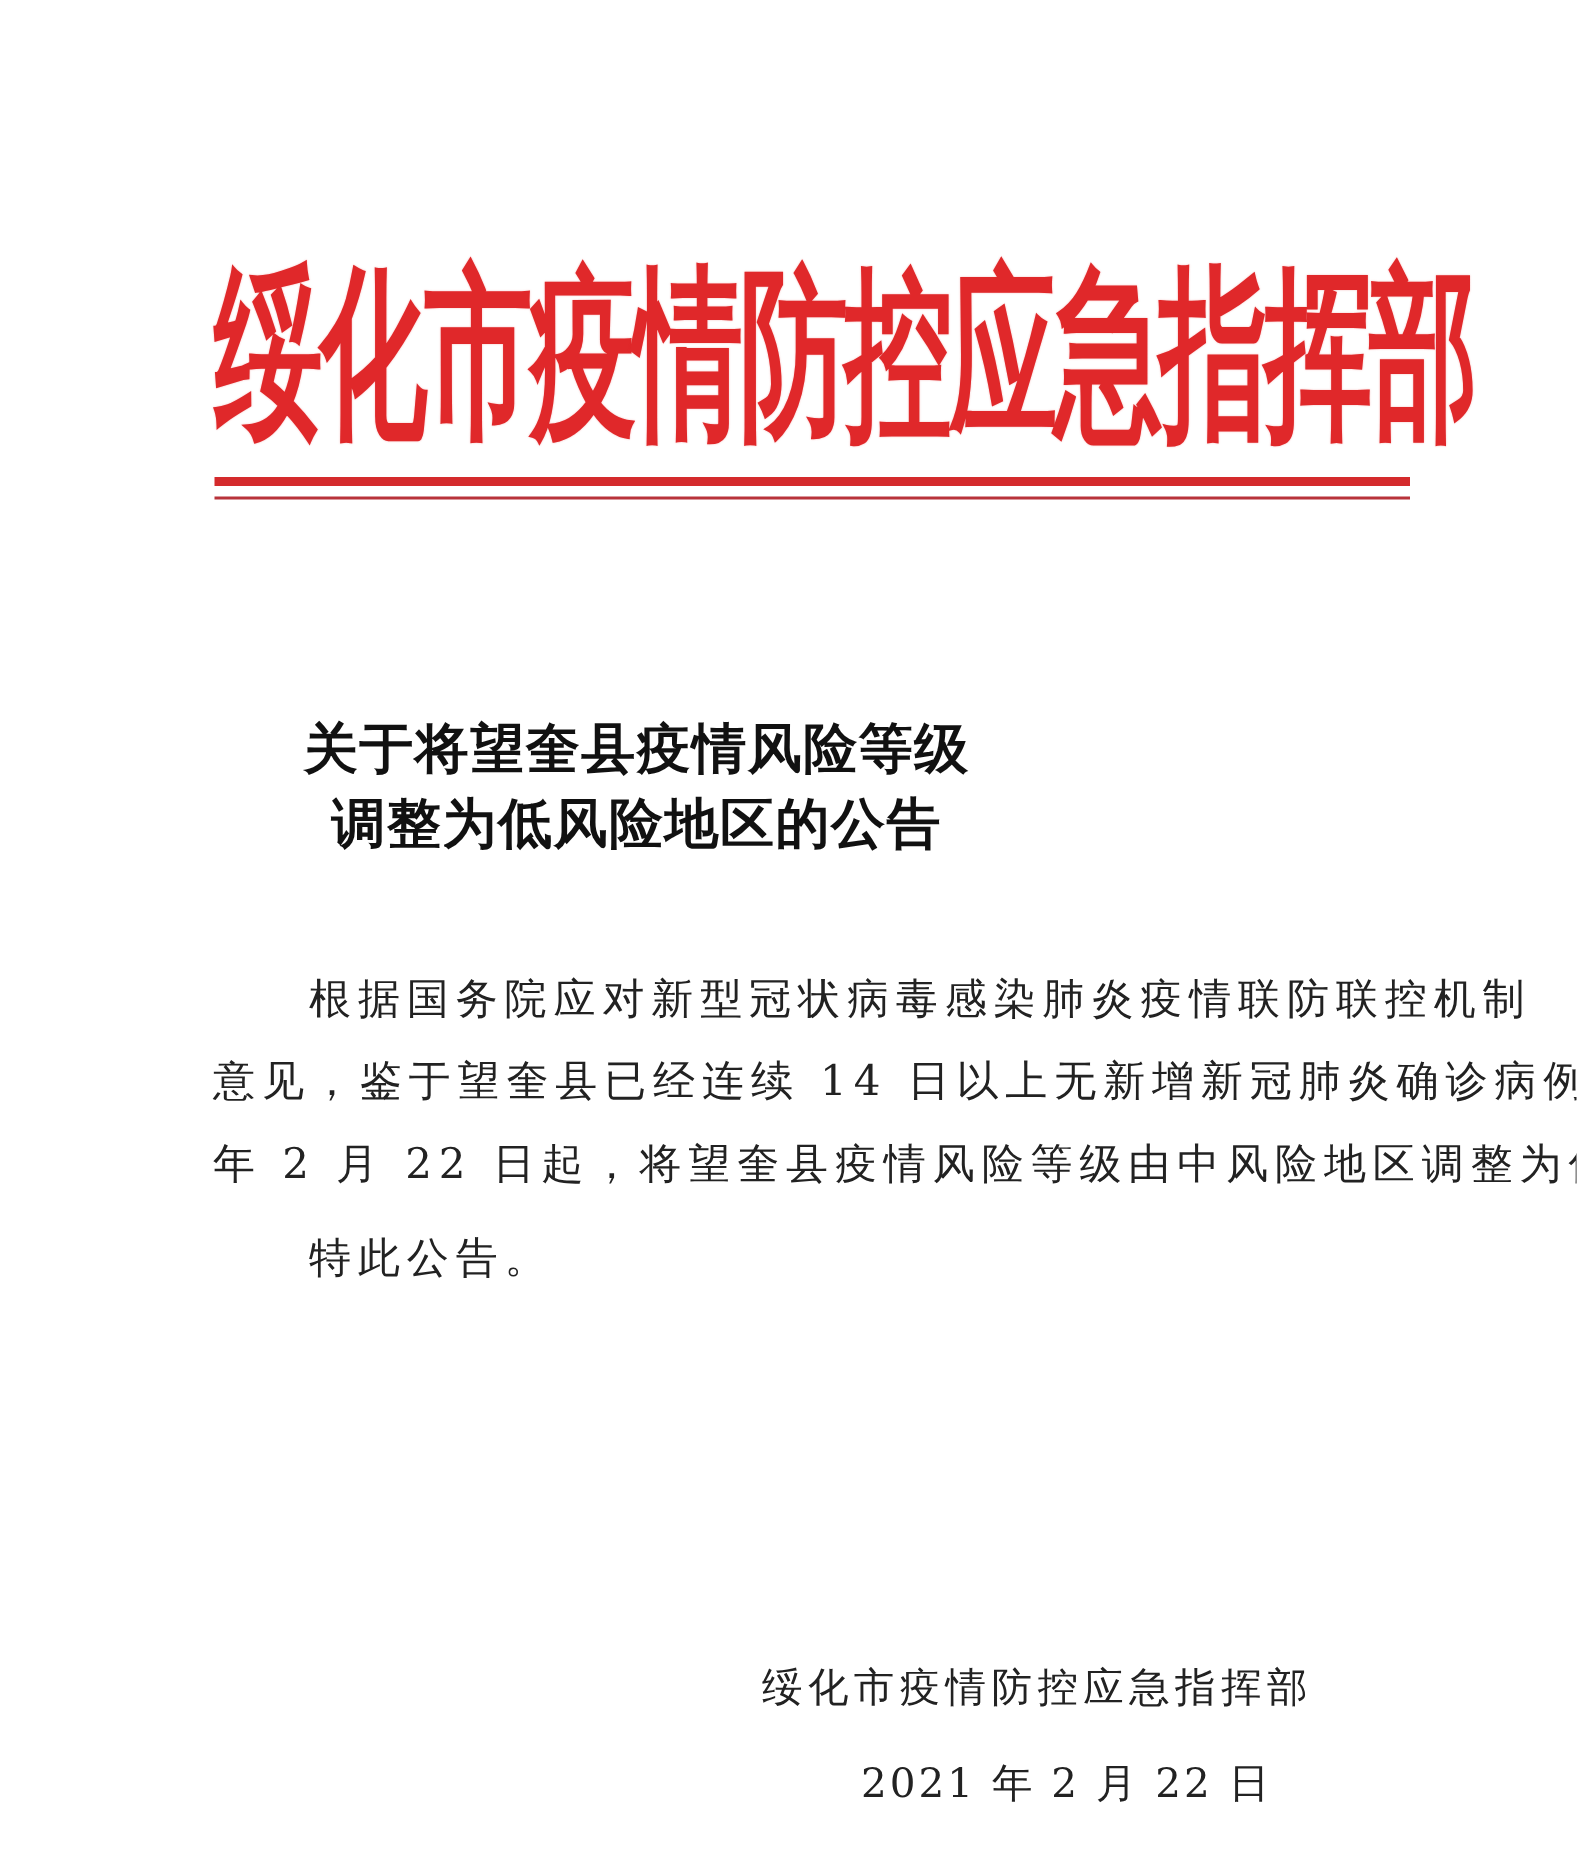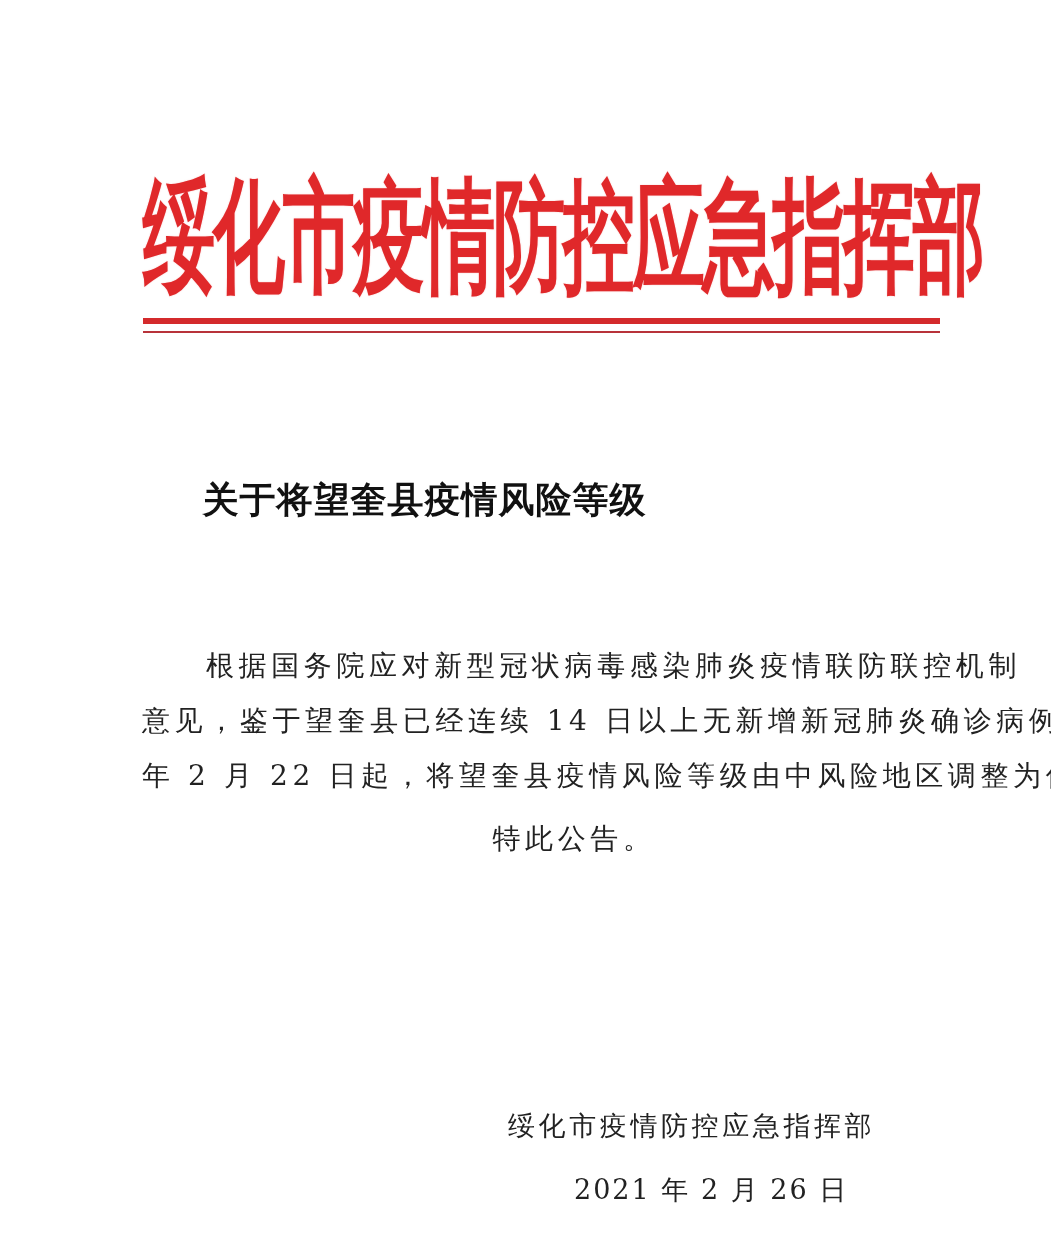--- a/index.html
+++ b/index.html
@@ -83,21 +83,20 @@
     width: 800px;
     font-family: "DejaVu Serif", "Liberation Serif", serif;
     font-size: 28px;
     line-height: 55px;
     color: #222222;
     letter-spacing: 4.6px;
   }
   .body-text .line {
     display: block;
     white-space: nowrap;
-    text-align: center;
   }
   .body-text .indent {
     padding-left: 64px;
   }
   .closing {
     margin-top: 8px;
   }
 
   
   .signature {
@@ -138,23 +137,24 @@
   <span class="letterhead-char">急</span>
   <span class="letterhead-char">指</span>
   <span class="letterhead-char">挥</span>
   <span class="letterhead-char">部</span>
 </div>
 <div class="rule-thick"></div>
 <div class="rule-thin"></div>
 
 <div class="doc-title">
   <span class="line">关于将望奎县疫情风险等级</span>
+  <span class="line">调整为低风险地区的公告</span>
 </div>
 
 <div class="body-text">
   <span class="line indent">根据国务院应对新型冠状病毒感染肺炎疫情联防联控机制</span>
   <span class="line">意见，鉴于望奎县已经连续 14 日以上无新增新冠肺炎确诊病例</span>
   <span class="line">年 2 月 22 日起，将望奎县疫情风险等级由中风险地区调整为低</span>
   <span class="line indent closing">特此公告。</span>
 </div>
 
 <div class="signature">绥化市疫情防控应急指挥部</div>
-<div class="sign-date">2021 年 2 月 26 日</div>
+<div class="sign-date">2021 年 2 月 22 日</div>
 
 </body></html>

